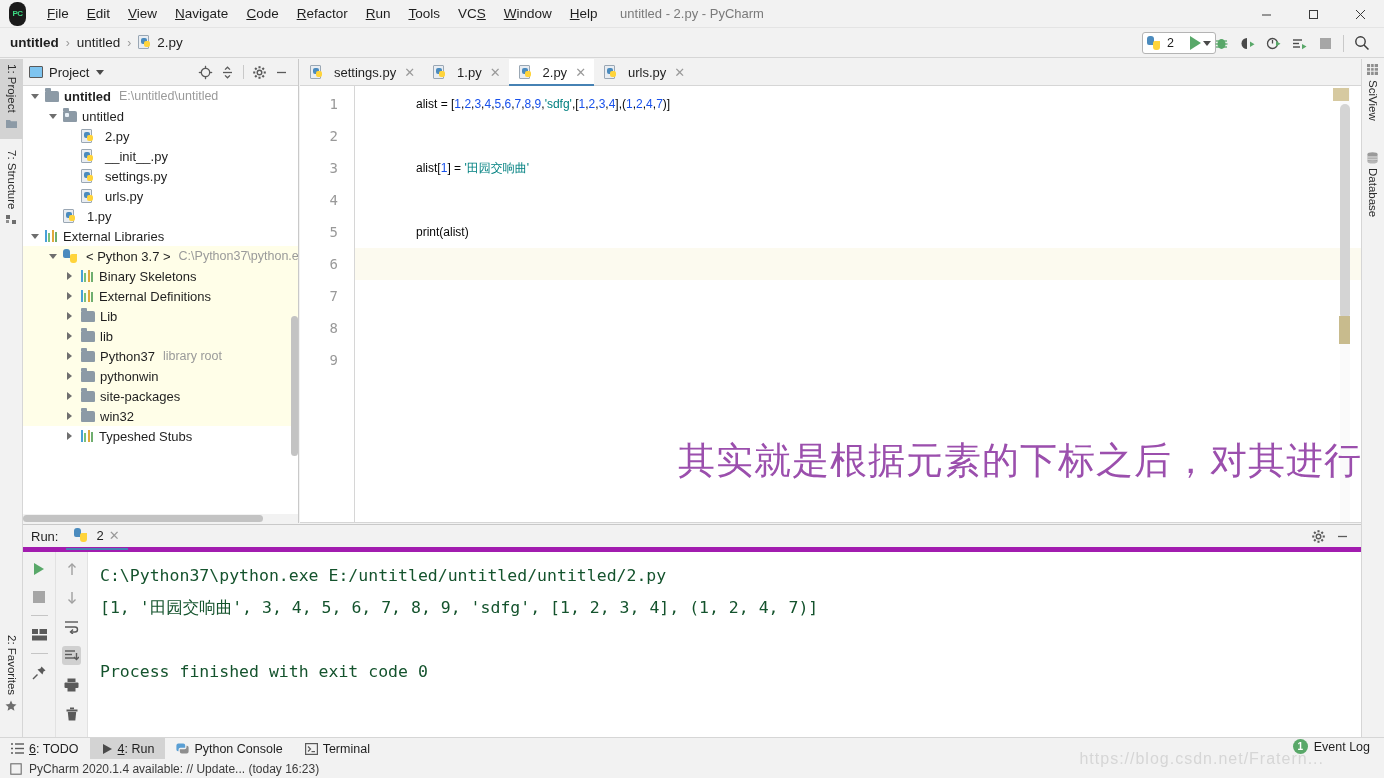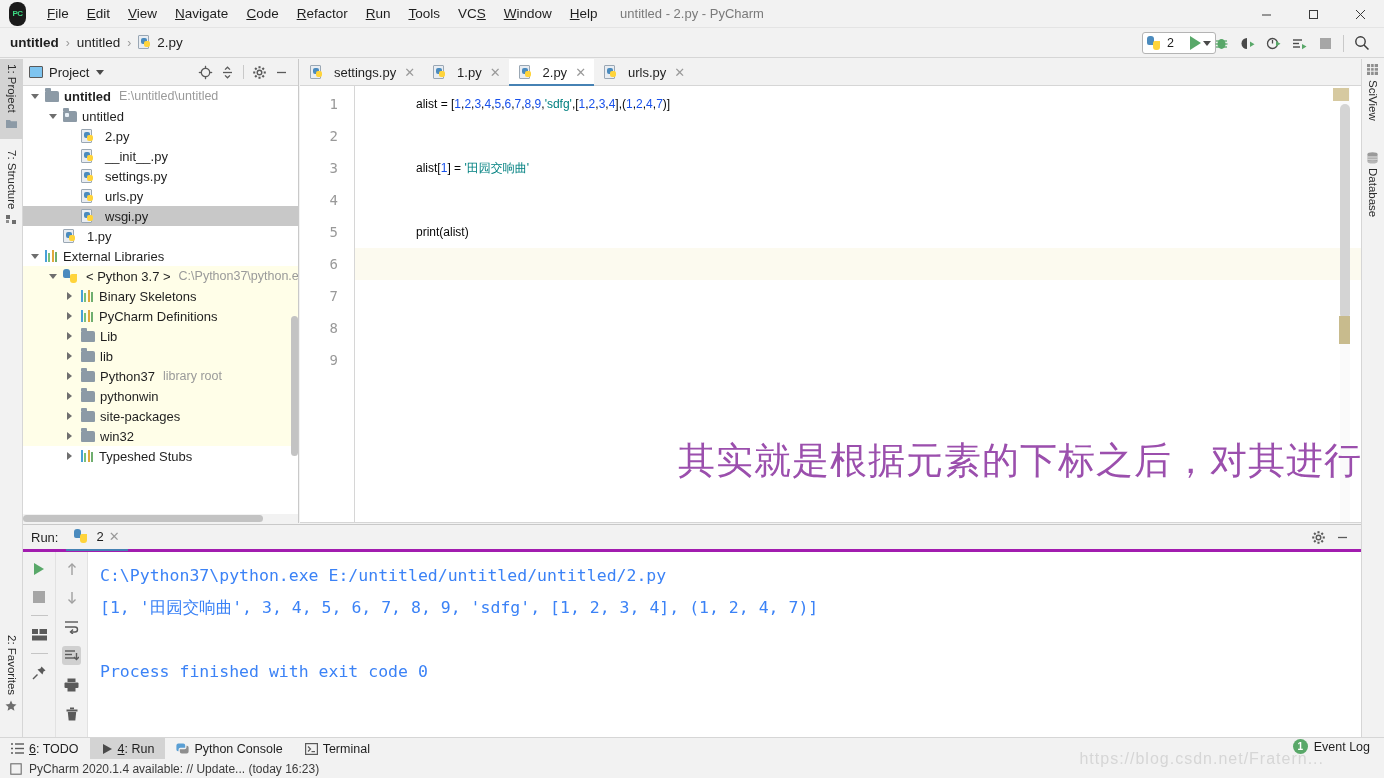--- a/index.html
+++ b/index.html
@@ -231,21 +231,21 @@
   .marker-mid { position: absolute; right: 11px; top: 230px; width: 11px; height: 28px; background: #c8bb8d; }
   .ed-bottom-border { position: absolute; left: 0; bottom: 0; width: 100%; height: 1px; background: #d6d6d6; }
 
   
   .runpanel {
     position: absolute; left: 23px; top: 524px; width: 1338px; height: 216px;
     background: #fff; border-top: 1px solid #c9c9c9; display: flex; flex-direction: column;
   }
   .run-header {
     height: 27px; background: #f2f2f2; display: flex; align-items: center; padding-left: 8px;
-    border-bottom: 3px solid #a21caf; flex: 0 0 auto;
+    border-bottom: 5px solid #a21caf; flex: 0 0 auto;
   }
   .run-label { font-size: 13px; color: #1f1f1f; margin-right: 8px; }
   .run-tab {
     display: flex; align-items: center; gap: 5px; font-size: 13px; height: 27px;
     padding: 0 8px; border-bottom: 2px solid #4682b4; color: #1f1f1f;
   }
   .run-tab .x { color: #9a9a9a; }
   .run-hdr-tools { margin-left: auto; display: flex; align-items: center; gap: 3px; padding-right: 8px; }
   .run-body { flex: 1 1 auto; display: flex; }
   .run-side {
@@ -256,21 +256,21 @@
     width: 32px; background: #f2f2f2; display: flex; flex-direction: column;
     align-items: center; padding-top: 7px; gap: 10px; border-right: 1px solid #e2e2e2;
   }
   .sico { width: 19px; height: 19px; display: flex; align-items: center; justify-content: center; }
   .sico.on { background: #d0d0d0; border-radius: 3px; }
   .console {
     flex: 1 1 auto; background: #fff; padding: 8px 0 0 12px; position: relative; overflow: hidden;
   }
   .cline {
     font-family: "DejaVu Sans Mono", monospace; font-size: 16.5px; line-height: 32px;
-    white-space: pre; color: #3b82f6;
+    white-space: pre; color: #14532d;
   }
   .sep-h { width: 17px; height: 1px; background: #c5c5c5; }
 
   
   .bottombar {
     position: absolute; left: 0; top: 737px; width: 1384px; height: 22px;
     background: #f2f2f2; display: flex; align-items: center; border-top: 1px solid #d6d6d6;
   }
   .btab {
     display: flex; align-items: center; gap: 5px; font-size: 12.5px; color: #1f1f1f;
@@ -558,29 +558,20 @@
         </div>
         <div class="trow" style="padding-left: 44px;">
           <span class="tw" style="width: 14px; display: inline-flex; align-items: center;"></span>
           <span class="py-doc" style="flex: 0 0 auto; display: inline-flex;">
             <span class="sheet"></span>
             <span class="b"></span>
             <span class="y"></span>
           </span>
           <span class="tlabel">urls.py</span>
         </div>
-        <div class="trow sel" style="padding-left: 44px;">
-          <span class="tw" style="width: 14px; display: inline-flex; align-items: center;"></span>
-          <span class="py-doc" style="flex: 0 0 auto; display: inline-flex;">
-            <span class="sheet"></span>
-            <span class="b"></span>
-            <span class="y"></span>
-          </span>
-          <span class="tlabel">wsgi.py</span>
-        </div>
         <div class="trow" style="padding-left: 26px;">
           <span class="tw" style="width: 14px; display: inline-flex; align-items: center;"></span>
           <span class="py-doc" style="flex: 0 0 auto; display: inline-flex;">
             <span class="sheet"></span>
             <span class="b"></span>
             <span class="y"></span>
           </span>
           <span class="tlabel">1.py</span>
         </div>
         <div class="trow" style="padding-left: 8px;">
@@ -618,21 +609,21 @@
         <div class="trow libbg" style="padding-left: 44px;">
           <span class="tw" style="width: 14px; display: inline-flex; align-items: center;">
             <span class="arrow-r"></span>
           </span>
           <span class="libico" style="flex: 0 0 auto; display: inline-flex;">
             <i></i>
             <i></i>
             <i></i>
             <i></i>
           </span>
-          <span class="tlabel">PyCharm Definitions</span>
+          <span class="tlabel">External Definitions</span>
         </div>
         <div class="trow libbg" style="padding-left: 44px;">
           <span class="tw" style="width: 14px; display: inline-flex; align-items: center;">
             <span class="arrow-r"></span>
           </span>
           <span class="folder" style="flex: 0 0 auto; display: inline-flex;"></span>
           <span class="tlabel">Lib</span>
         </div>
         <div class="trow libbg" style="padding-left: 44px;">
           <span class="tw" style="width: 14px; display: inline-flex; align-items: center;">

